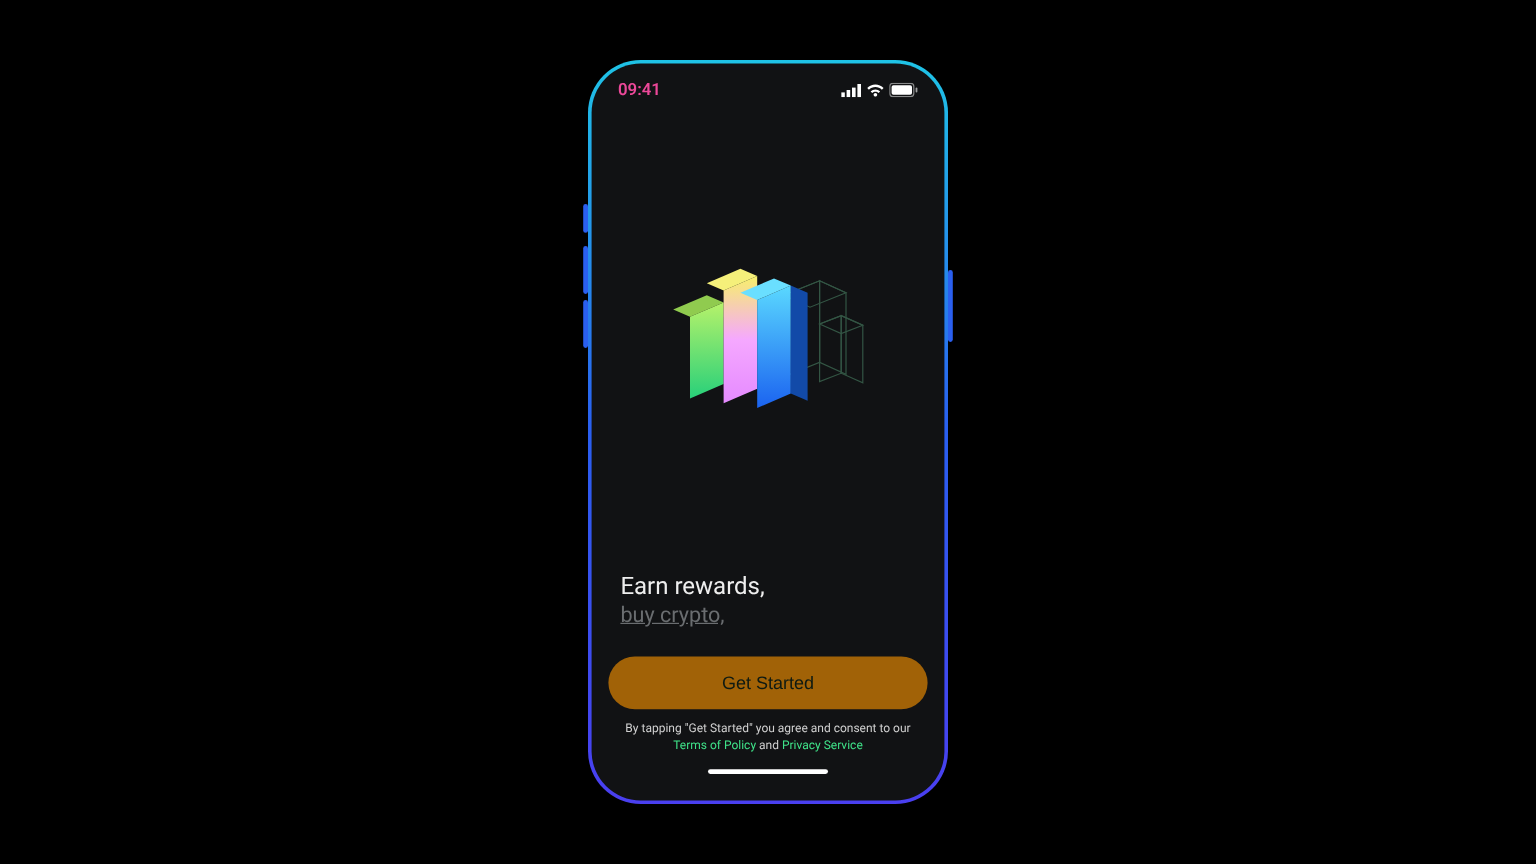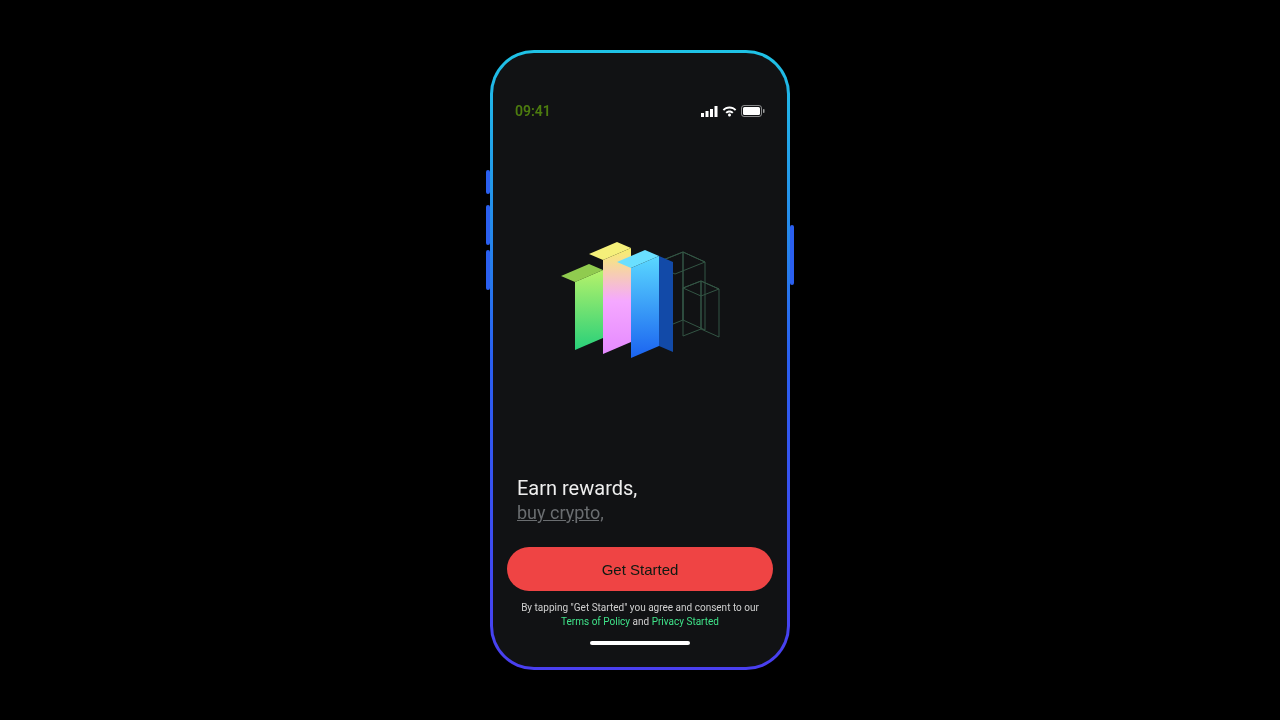--- a/index.html
+++ b/index.html
@@ -35,22 +35,21 @@
   .side-btn.l1 { left: -4px; top: 120px; width: 4px; height: 24px; }
   .side-btn.l2 { left: -4px; top: 155px; width: 4px; height: 40px; }
   .side-btn.l3 { left: -4px; top: 200px; width: 4px; height: 40px; }
   .side-btn.r1 { right: -4px; top: 175px; width: 4px; height: 60px; }
   .statusbar {
     height: 44px;
     display: flex;
     justify-content: space-between;
     align-items: center;
     padding: 0 22px;
-    color: #4d7c0f;
-    margin-top: 36px;
+    color: #ec4899;
   }
   .sb-time { font-size: 14px; font-weight: 600; }
   .sb-right { display: flex; align-items: center; gap: 4px; }
   .content {
     flex: 1;
     display: flex;
     flex-direction: column;
     padding: 0 14px 14px;
   }
   .hero {
@@ -59,21 +58,21 @@
     align-items: center;
     justify-content: center;
     padding-bottom: 20px;
   }
   .headlines {
     padding: 0 10px 24px;
   }
   .hl-primary   { color: #eee;  font-size: 20px; font-weight: 400; }
   .hl-secondary { color: #6a6d70; font-size: 18px; font-weight: 400; margin-top: 2px; text-decoration: underline; }
   .cta {
-    background: #ef4444;
+    background: #a16207;
     color: #0e1a12;
     font-size: 15px;
     font-weight: 500;
     height: 44px;
     border: none;
     border-radius: 22px;
     width: 100%;
     cursor: pointer;
   }
   .legal {
@@ -165,19 +164,19 @@
         <div class="hl-primary">Earn rewards,</div>
         <div class="hl-secondary">buy crypto,</div>
       </div>
 
       <button class="cta">Get Started</button>
 
       <div class="legal">
         <span>By tapping "Get Started" you agree and consent to our</span><br>
         <a href="#">Terms of Policy</a>
         <span>and</span>
-        <a href="#">Privacy Started</a>
+        <a href="#">Privacy Service</a>
       </div>
 
       <div class="home-indicator"></div>
     </div>
   </div>
 </div>
 
 </body></html>

